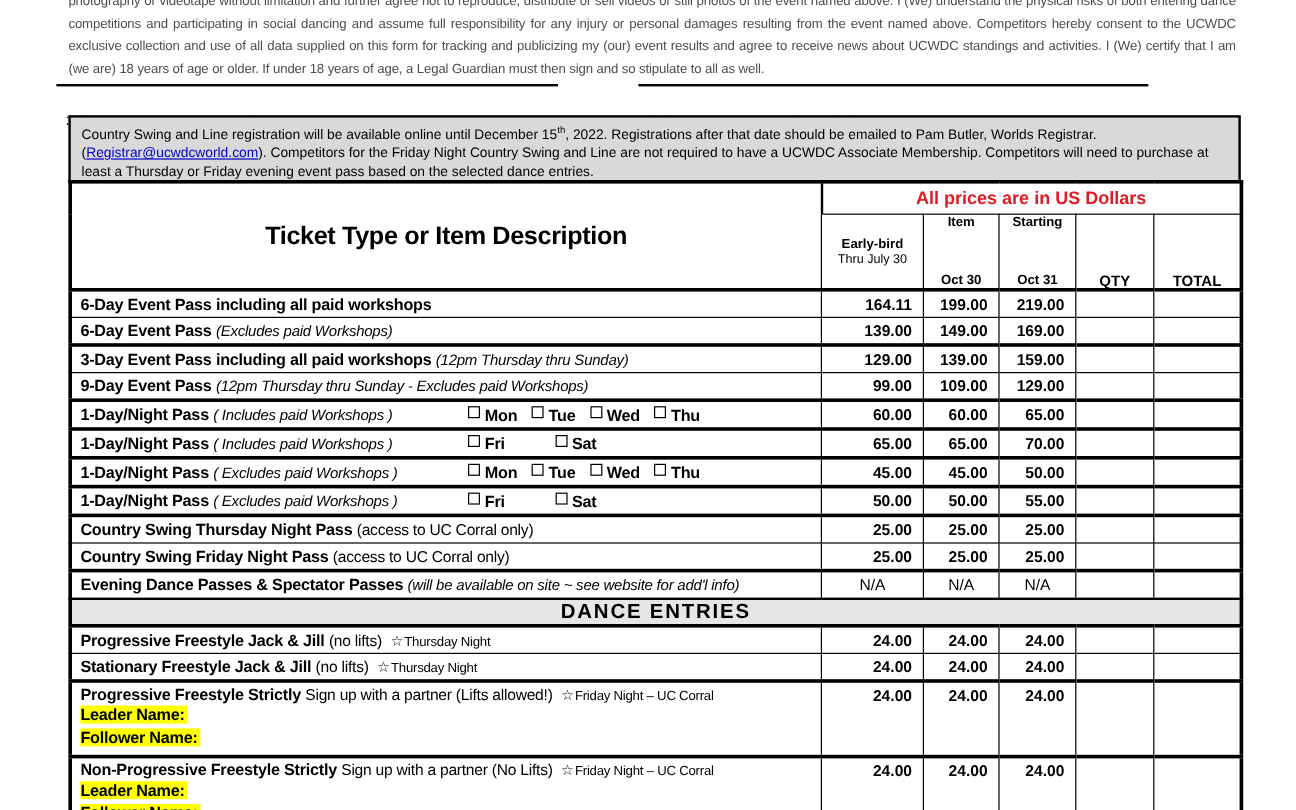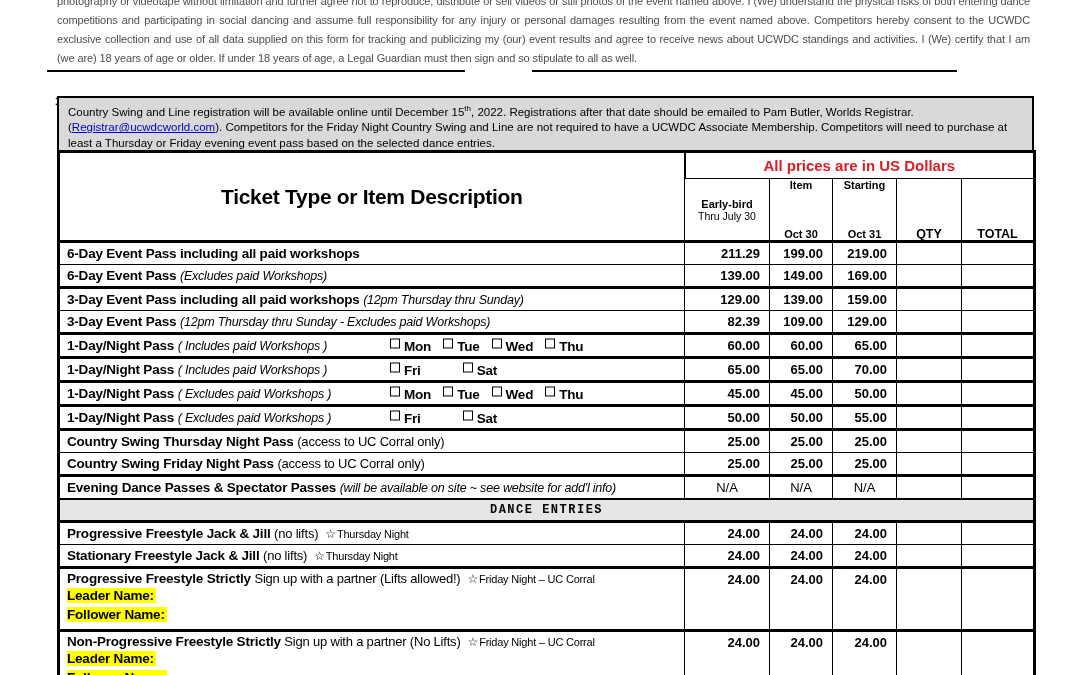--- a/index.html
+++ b/index.html
@@ -65,21 +65,21 @@
       margin-right:4px;background:#fff;}
   td.price{font-weight:bold;font-size:13px;text-align:right;padding-right:9px;}
   td.price.na{font-weight:normal;text-align:center;padding-right:0;}
   td.fill{background:#fff;}
   tr.tall td{height:57px;vertical-align:top;}
   tr.tall td.desc .dline{margin-top:2px;}
   tr.tall td.price{padding-top:3px;}
   .hl{margin-top:1px;line-height:18px;}
   .hl span{background:#ffff00;font-weight:bold;font-size:13.5px;padding:0 2px 0 0;}
   td.banner{background:#e6e6e6;text-align:center;height:20px;
-            font-family:Liberation Mono, monospace;font-size:12px;
+            font-family:Liberation Sans, sans-serif;font-size:17px;
             font-weight:600;letter-spacing:1.5px;
             border-top-width:2.5px;border-bottom-width:2.5px;}
 </style>
 </head>
 <body>
 
 <div class="page">
 
   <div class="legal">photography or videotape without limitation and further agree not to reproduce, distribute or sell videos or still photos of the event named above. I (We) understand the physical risks of both entering dance competitions and participating in social dancing and assume full responsibility for any injury or personal damages resulting from the event named above. Competitors hereby consent to the UCWDC exclusive collection and use of all data supplied on this form for tracking and publicizing my (our) event results and agree to receive news about UCWDC standings and activities. I (We) certify that I am (we are) 18 years of age or older. If under 18 years of age, a Legal Guardian must then sign and so stipulate to all as well.</div>
 
@@ -135,21 +135,21 @@
         <th class="big">
           <div class="l1">TOTAL</div>
         </th>
       </tr>
     </thead>
     <tbody>
         <tr class="thick">
           <td class="desc">
             <div class="dline"><span class="seg-b">6-Day Event Pass including all paid workshops</span></div>
           </td>
-          <td class="price">211.29</td>
+          <td class="price">164.11</td>
           <td class="price">199.00</td>
           <td class="price">219.00</td>
           <td class="fill"></td>
           <td class="fill"></td>
         </tr>
         <tr class="thin">
           <td class="desc">
             <div class="dline"><span class="seg-b">6-Day Event Pass </span><span class="seg-i">(Excludes paid Workshops)</span></div>
           </td>
           <td class="price">139.00</td>
@@ -163,23 +163,23 @@
             <div class="dline"><span class="seg-b">3-Day Event Pass including all paid workshops </span><span class="seg-i">(12pm Thursday thru Sunday)</span></div>
           </td>
           <td class="price">129.00</td>
           <td class="price">139.00</td>
           <td class="price">159.00</td>
           <td class="fill"></td>
           <td class="fill"></td>
         </tr>
         <tr class="thin">
           <td class="desc">
-            <div class="dline"><span class="seg-b">3-Day Event Pass </span><span class="seg-i">(12pm Thursday thru Sunday - Excludes paid Workshops)</span></div>
-          </td>
-          <td class="price">82.39</td>
+            <div class="dline"><span class="seg-b">9-Day Event Pass </span><span class="seg-i">(12pm Thursday thru Sunday - Excludes paid Workshops)</span></div>
+          </td>
+          <td class="price">99.00</td>
           <td class="price">109.00</td>
           <td class="price">129.00</td>
           <td class="fill"></td>
           <td class="fill"></td>
         </tr>
         <tr class="thick">
           <td class="desc">
             <div class="dline"><span class="seg-b">1-Day/Night Pass </span><span class="seg-i">( Includes paid Workshops )</span><span class="days">
                 <span class="day">
                   <span class="cb"></span>

